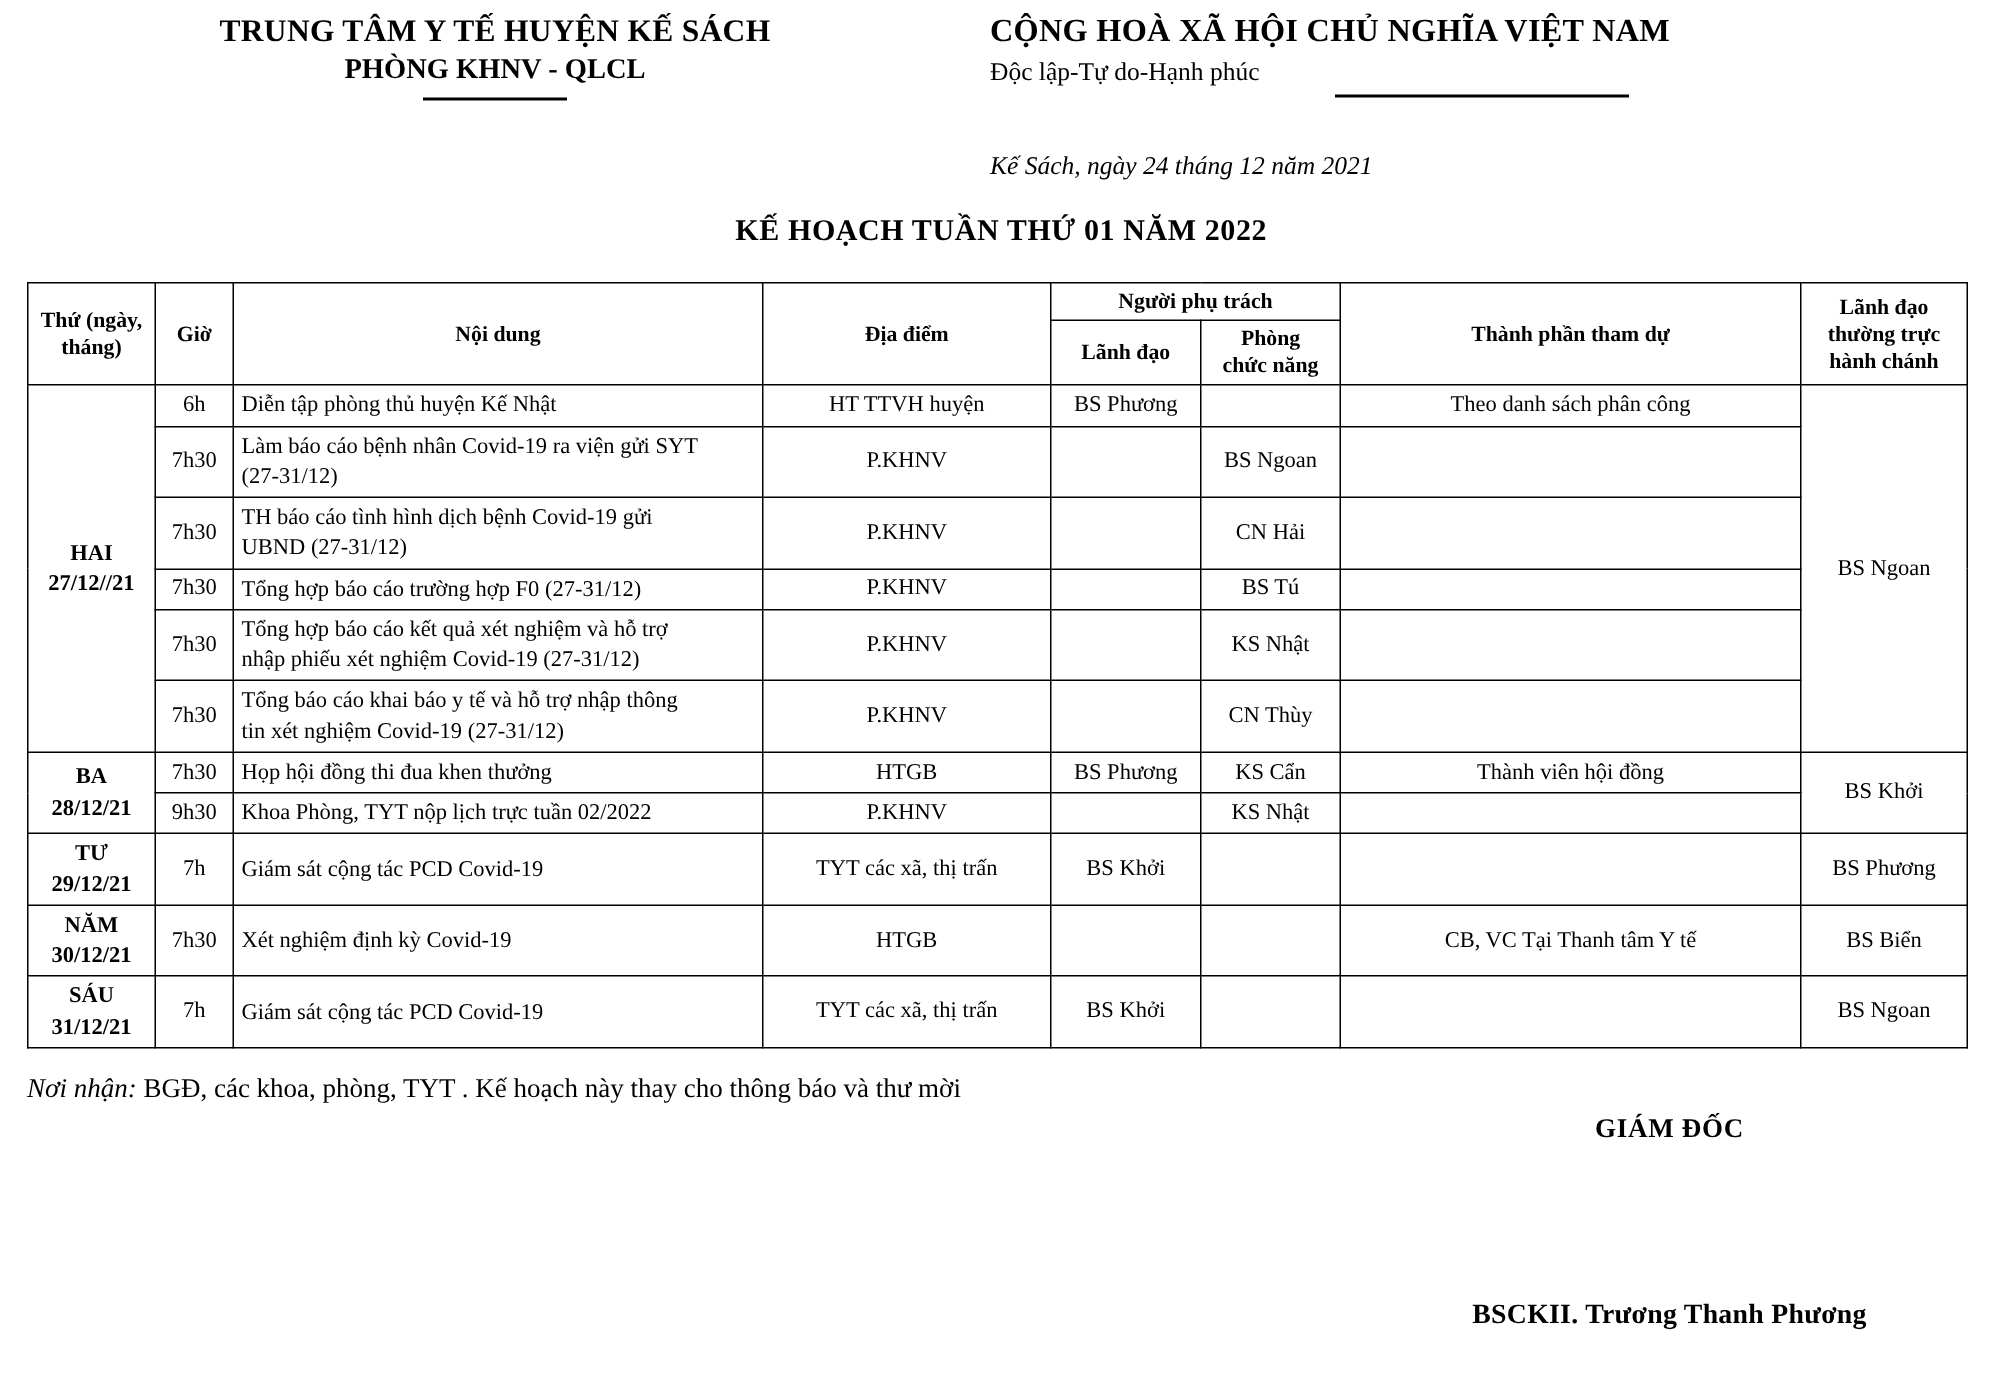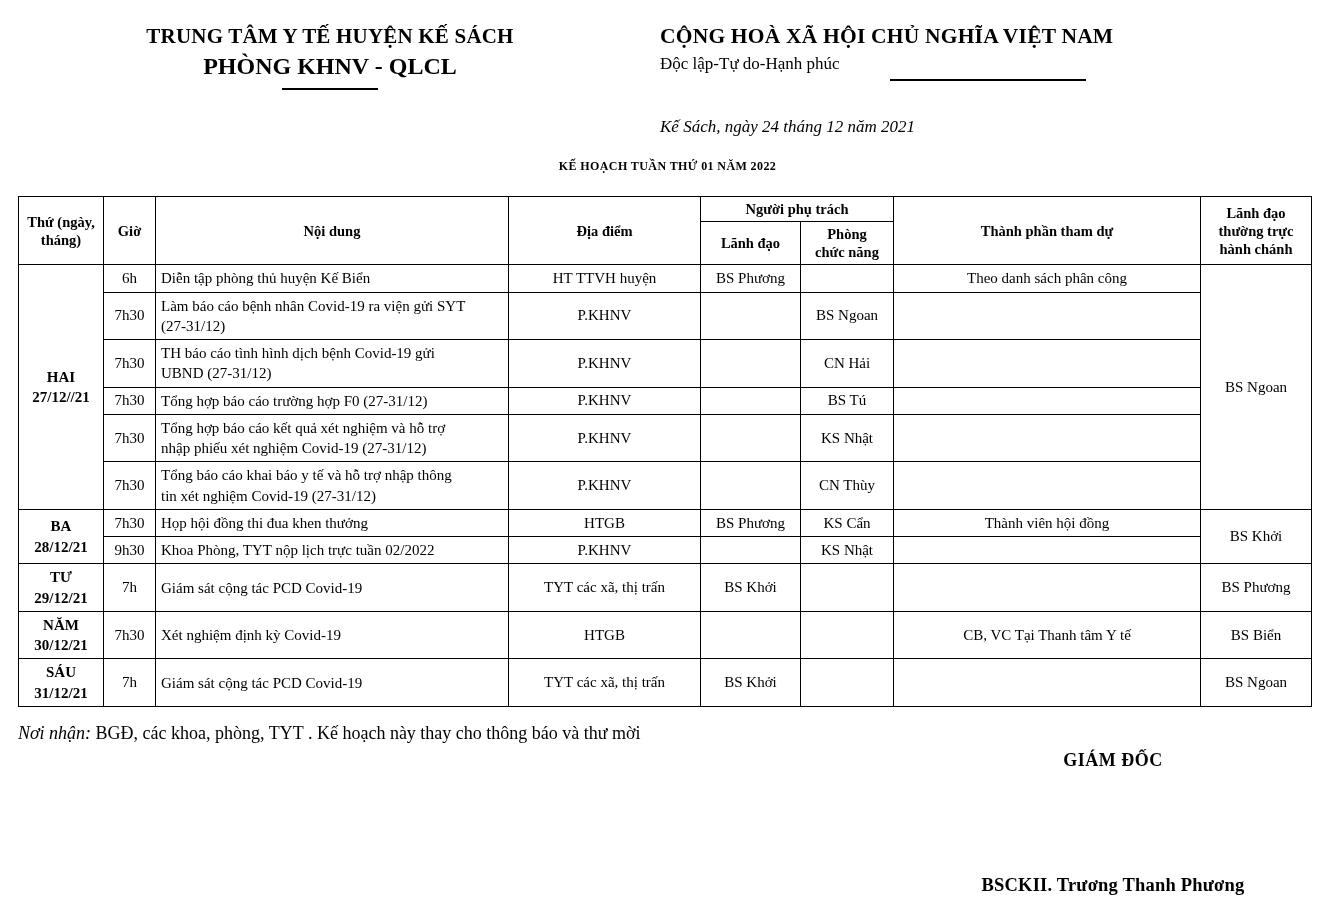--- a/index.html
+++ b/index.html
@@ -12,38 +12,38 @@
     height: 921px;
     font-family: "Liberation Serif", "DejaVu Serif", serif;
     color: #000000;
     position: relative;
     overflow: hidden;
   }
 
   
   .header {
     display: flex;
-    padding-top: 22px;
+    padding-top: 6px;
   }
   .header-left {
     width: 660px;
     text-align: center;
   }
   .header-right {
     width: 655px;
     text-align: left;
   }
   .org-line1 {
     font-size: 21px;
     font-weight: bold;
     letter-spacing: 0.2px;
     line-height: 1.35;
   }
   .org-line2 {
-    font-size: 24px;
+    font-size: 19px;
     font-weight: bold;
     line-height: 1.35;
     text-align: center;
   }
   .rule-short {
     width: 96px;
     height: 2px;
     background: #000;
     margin: 5px auto 0;
   }
@@ -66,21 +66,21 @@
   }
   .date-line {
     font-size: 17px;
     font-style: italic;
     margin-top: 36px;
   }
 
   
   .doc-title {
     text-align: center;
-    font-size: 12px;
+    font-size: 20px;
     font-weight: bold;
     letter-spacing: 0.4px;
     margin-top: 22px;
   }
 
   
   .table-wrap {
     margin: 22px 18px 15px 18px;
   }
   table.plan {
@@ -216,21 +216,21 @@
       </tr>
     </thead>
     <tbody id="plan-body">
         <tr>
           <td class="day" rowspan="6">
             <span class="cell-line">HAI</span>
             <span class="cell-line">27/12//21</span>
           </td>
           <td class="c">6h</td>
           <td class="content">
-            <span class="cell-line">Diễn tập phòng thủ huyện Kế Biển</span>
+            <span class="cell-line">Diễn tập phòng thủ huyện Kế Nhật</span>
           </td>
           <td class="c">HT TTVH huyện</td>
           <td class="c">BS Phương</td>
           <td class="c"></td>
           <td class="c">Theo danh sách phân công</td>
           <td class="c" rowspan="6">BS Ngoan</td>
         </tr>
         <tr class="sub">
           <td class="c dashed-top">7h30</td>
           <td class="content dashed-top">

